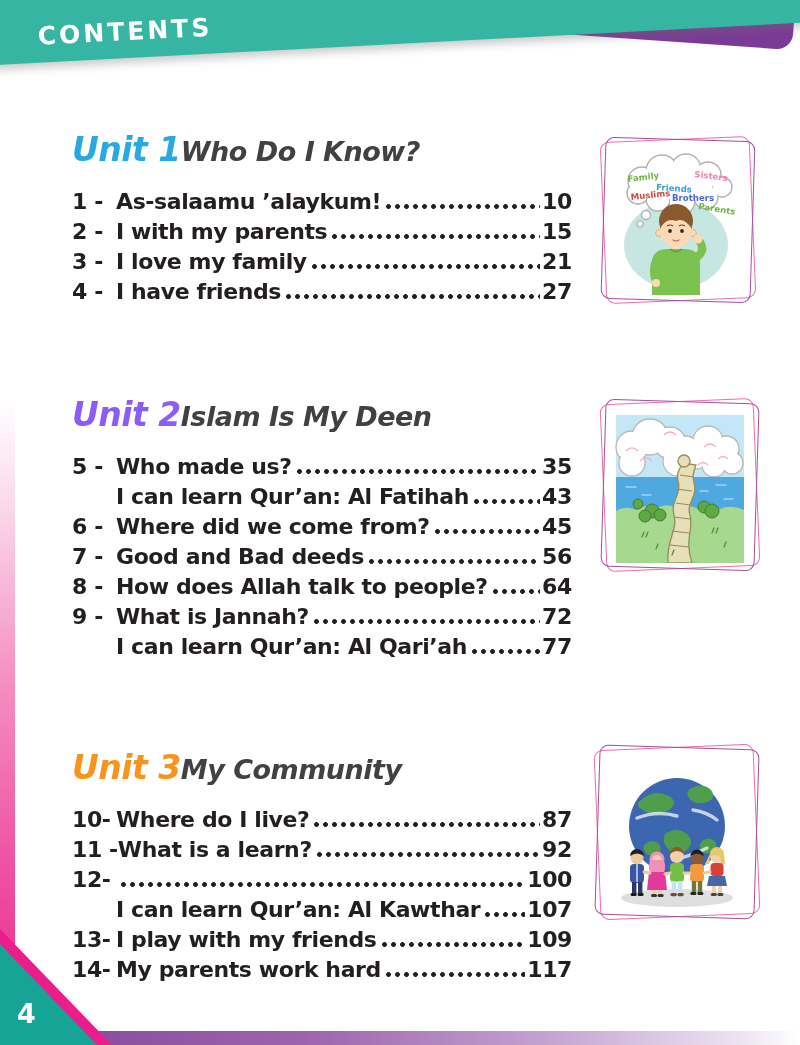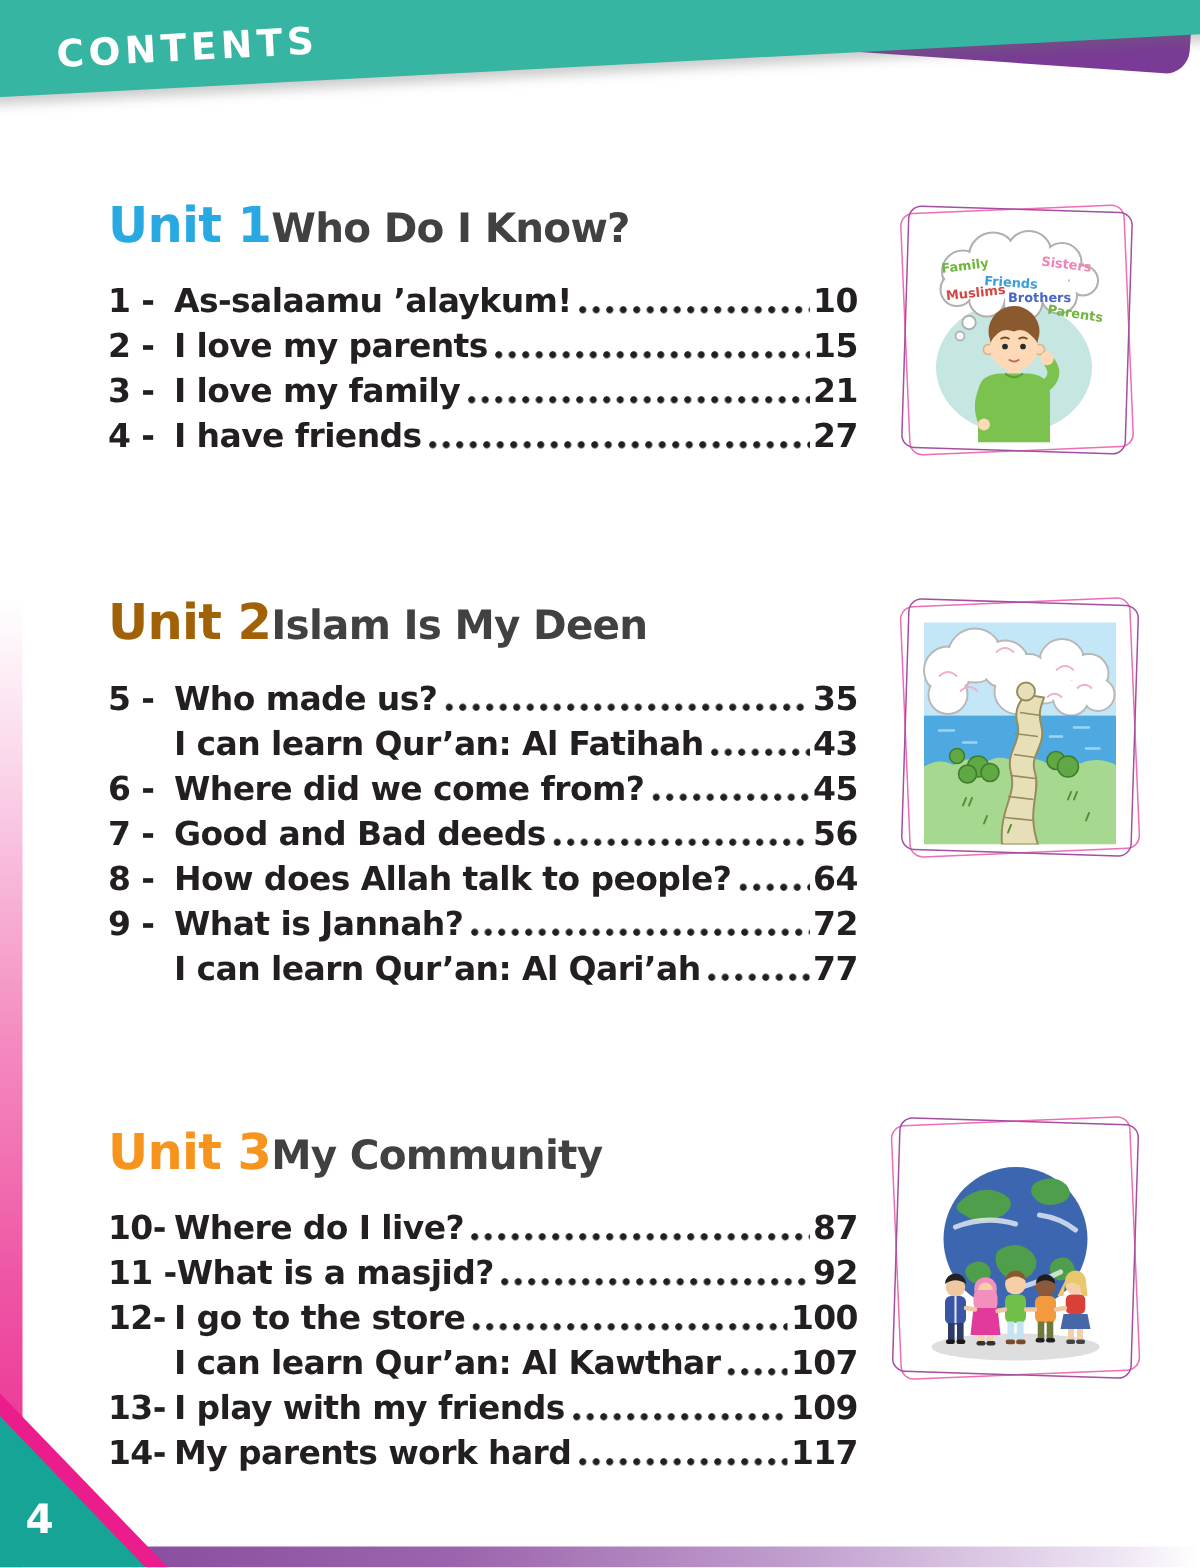--- a/index.html
+++ b/index.html
@@ -23,23 +23,23 @@
     background:#7a3b96; border-radius:16px; transform:rotate(4deg); transform-origin:right bottom; }
   .banner { position:absolute; top:-34px; left:-26px; width:880px; height:100px; z-index:10;
     background:#35b5a2; border-radius:22px; transform:rotate(-3deg); transform-origin:0 0;
     box-shadow:0 5px 8px rgba(110,110,110,.35); }
   .banner-title { position:absolute; left:60px; bottom:12px; color:#fff;
     font-size:25px; font-weight:bold; letter-spacing:3px; }
 
   
   .unit { position:absolute; left:72px; width:500px; z-index:2; }
   .unit-1 { top:130px; } .unit-2 { top:395px; } .unit-3 { top:748px; }
-  .unit-heading { display:flex; align-items:baseline; height:44px; margin-bottom:10px; }
+  .unit-heading { display:flex; align-items:baseline; height:44px; margin-bottom:10px;font-style:italic; }
   .unit-label { font-size:33px; font-weight:bold; letter-spacing:-0.5px; }
-  .unit-1 .unit-label { color:#29a9e1; } .unit-2 .unit-label { color:#a16207; } .unit-3 .unit-label { color:#f7941d; }
+  .unit-1 .unit-label { color:#29a9e1; } .unit-2 .unit-label { color:#8b5cf6; } .unit-3 .unit-label { color:#f7941d; }
   .unit-subtitle { font-size:27px; font-weight:bold; color:#414042; letter-spacing:-0.5px; }
   .row { display:flex; align-items:flex-end; height:30px; font-size:22px; font-weight:bold;
     color:#231f20; letter-spacing:-0.4px; white-space:pre; }
   .num { flex:0 0 44px; }
   .title { flex:0 0 auto;margin-top:19px; }
   .dots { flex:1 1 auto; min-width:10px; height:5px; margin:0 2px 5px 5px; align-self:flex-end;
     background-image:radial-gradient(circle at 2.5px 2.5px, #231f20 2.1px, transparent 2.6px);
     background-size:9px 5px; background-repeat:repeat-x; }
   .pg { flex:0 0 auto; min-width:30px; text-align:center; }
 
@@ -78,21 +78,21 @@
     <div>
     <div class="row">
       <span class="num">1 -</span>
       <span class="title">As-salaamu ’alaykum!</span>
       <span class="dots"></span>
       <span class="pg">10</span>
     </div>
 
     <div class="row">
       <span class="num">2 -</span>
-      <span class="title">I love my parents</span>
+      <span class="title">I with my parents</span>
       <span class="dots"></span>
       <span class="pg">15</span>
     </div>
 
     <div class="row">
       <span class="num">3 -</span>
       <span class="title">I love my family</span>
       <span class="dots"></span>
       <span class="pg">21</span>
     </div>
@@ -172,28 +172,27 @@
     <div>
     <div class="row">
       <span class="num">10-</span>
       <span class="title">Where do I live?</span>
       <span class="dots"></span>
       <span class="pg">87</span>
     </div>
 
     <div class="row">
       <span class="num">11 -</span>
-      <span class="title">What is a masjid?</span>
+      <span class="title">What is a learn?</span>
       <span class="dots"></span>
       <span class="pg">92</span>
     </div>
 
     <div class="row">
       <span class="num">12-</span>
-      <span class="title">I go to the store</span>
       <span class="dots"></span>
       <span class="pg">100</span>
     </div>
 
     <div class="row">
       <span class="num"></span>
       <span class="title">I can learn Qur’an: Al Kawthar</span>
       <span class="dots"></span>
       <span class="pg">107</span>
     </div>

